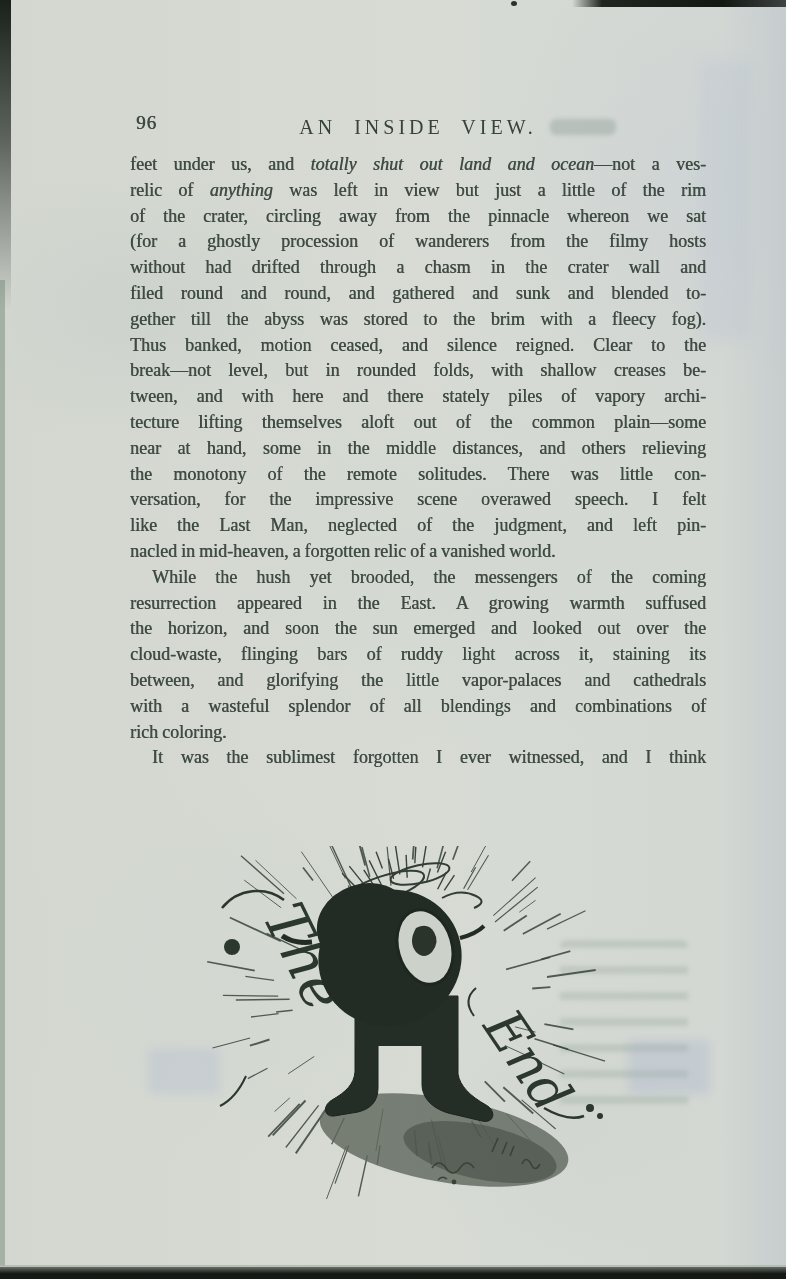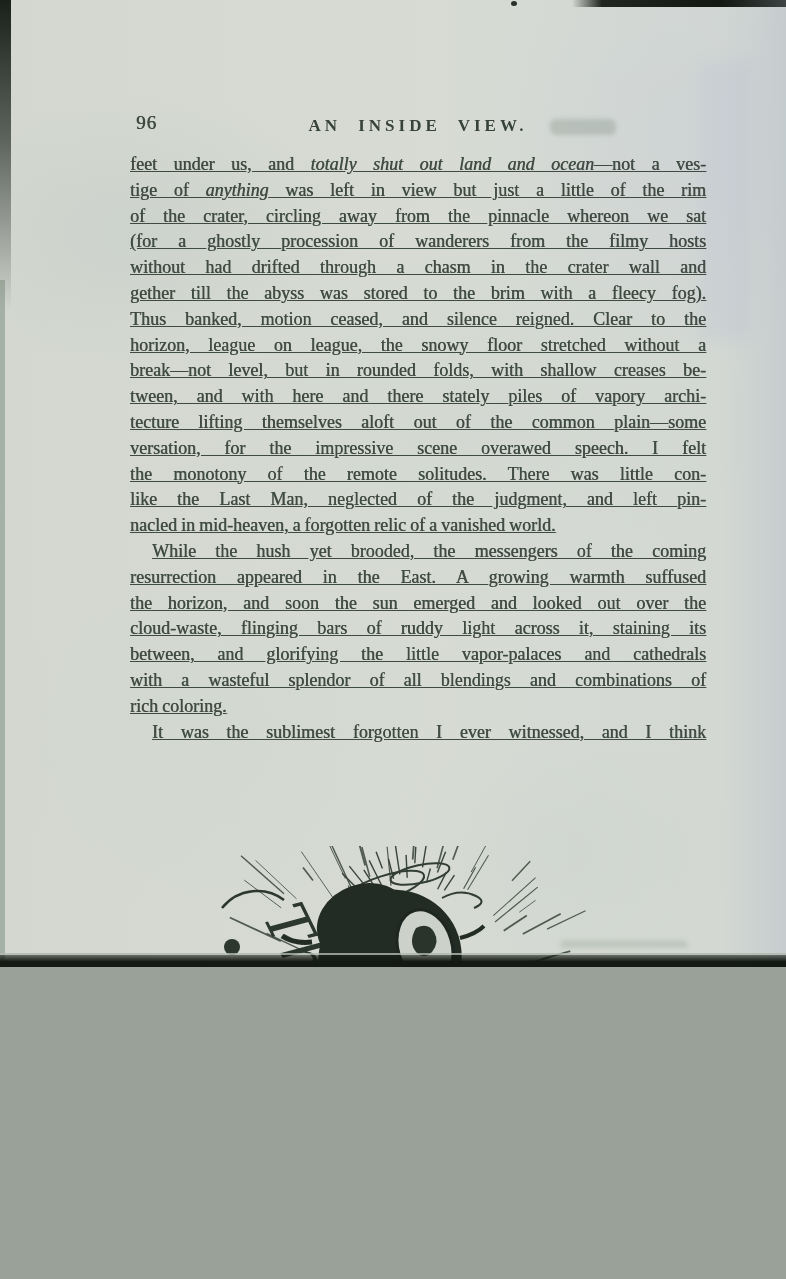--- a/index.html
+++ b/index.html
@@ -1,17 +1,17 @@
 <!DOCTYPE html>
 <html><head>
 <meta charset="utf-8">
 <style>
   html,body{margin:0;padding:0;background:#9aa199;}
   .scan{
-    position:relative;width:786px;height:967px;overflow:hidden;
+    position:relative;width:786px;height:1279px;overflow:hidden;
     font-family:"Liberation Serif",serif;
     background:
       radial-gradient(ellipse 300px 200px at 18% 24%, rgba(198,207,200,.55), transparent 70%),
       radial-gradient(ellipse 280px 340px at 86% 14%, rgba(202,208,214,.45), transparent 70%),
       radial-gradient(ellipse 420px 300px at 58% 44%, rgba(204,212,205,.40), transparent 70%),
       radial-gradient(ellipse 340px 280px at 30% 76%, rgba(206,213,207,.38), transparent 70%),
       radial-gradient(ellipse 240px 200px at 72% 88%, rgba(201,208,203,.35), transparent 70%),
       linear-gradient(90deg,#d3d7d0,#d7dbd4 55%,#d2d7d3);
   }
   
@@ -33,25 +33,25 @@
   .sm-margin1{left:560px;top:940px;width:128px;height:178px;
     background:repeating-linear-gradient(to bottom,rgba(120,140,124,.22) 0 8px,rgba(120,140,124,0) 8px 26px);}
   .sm-blue1{left:628px;top:1040px;width:82px;height:54px;background:rgba(160,170,205,.26);filter:blur(4px);}
   .sm-blue2{left:148px;top:1048px;width:72px;height:46px;background:rgba(160,175,208,.22);filter:blur(4px);}
   .sm-blue3{left:700px;top:60px;width:50px;height:280px;background:rgba(170,180,206,.16);filter:blur(7px);}
   
   .content{position:absolute;left:130px;top:112px;width:576px;z-index:3;color:#3e4a42;}
   .header-row{position:relative;height:30px;}
   .pagenum{position:absolute;left:6px;top:0;font-size:19px;letter-spacing:1px;
     text-shadow:.4px 0 0 currentColor;}
-  .running-head{position:absolute;left:0;right:0;top:4px;text-align:center;font-weight:bold;
-    font-size:17px;letter-spacing:4px;word-spacing:9px;color:#36423a;}
+  .running-head{position:absolute;left:0;right:0;top:4px;text-align:center;font-weight:normal;
+    font-size:20px;letter-spacing:4px;word-spacing:9px;color:#36423a;}
   .bodytext{margin-top:10px;word-spacing:-.5px;}
   .line{font-size:18px;line-height:25.8px;white-space:normal;
-    text-shadow:.45px 0 0 rgba(62,74,66,.85);text-decoration:underline;}
+    text-shadow:.45px 0 0 rgba(62,74,66,.85);}
   .line.just{text-align:justify;text-align-last:justify;text-justify:inter-word;}
   .line.ind{text-indent:22px;}
   .line i{font-style:italic;}
   
   .tailpiece{position:absolute;left:192px;top:846px;width:432px;height:368px;z-index:4;}
 </style>
 </head>
 <body>
 
 <div class="scan">
@@ -63,32 +63,33 @@
   <div class="smudge sm-blue3"></div>
 
   <div class="content">
     <div class="header-row">
       <span class="pagenum">96</span>
       <span class="running-head">AN INSIDE VIEW.</span>
     </div>
     <div class="bodytext" id="bodytext">
         <div class="para">
           <div class="line just"><span>feet under us, and </span><i>totally shut out land and ocean</i><span>—not a ves-</span></div>
-          <div class="line just"><span>tige of </span><i>anything</i><span> was left in view but just a little of the rim</span></div>
+          <div class="line just"><span>relic of </span><i>anything</i><span> was left in view but just a little of the rim</span></div>
           <div class="line just"><span>of the crater, circling away from the pinnacle whereon we sat</span></div>
           <div class="line just"><span>(for a ghostly procession of wanderers from the filmy hosts</span></div>
           <div class="line just"><span>without had drifted through a chasm in the crater wall and</span></div>
+          <div class="line just"><span>filed round and round, and gathered and sunk and blended to-</span></div>
           <div class="line just"><span>gether till the abyss was stored to the brim with a fleecy fog).</span></div>
           <div class="line just"><span>Thus banked, motion ceased, and silence reigned.  Clear to the</span></div>
-          <div class="line just"><span>horizon, league on league, the snowy floor stretched without a</span></div>
           <div class="line just"><span>break—not level, but in rounded folds, with shallow creases be-</span></div>
           <div class="line just"><span>tween, and with here and there stately piles of vapory archi-</span></div>
           <div class="line just"><span>tecture lifting themselves aloft out of the common plain—some</span></div>
+          <div class="line just"><span>near at hand, some in the middle distances, and others relieving</span></div>
+          <div class="line just"><span>the monotony of the remote solitudes.  There was little con-</span></div>
           <div class="line just"><span>versation, for the impressive scene overawed speech.  I felt</span></div>
-          <div class="line just"><span>the monotony of the remote solitudes.  There was little con-</span></div>
           <div class="line just"><span>like the Last Man, neglected of the judgment, and left pin-</span></div>
           <div class="line"><span>nacled in mid-heaven, a forgotten relic of a vanished world.</span></div>
         </div>
         <div class="para">
           <div class="line just ind"><span>While the hush yet brooded, the messengers of the coming</span></div>
           <div class="line just"><span>resurrection appeared in the East.  A growing warmth suffused</span></div>
           <div class="line just"><span>the horizon, and soon the sun emerged and looked out over the</span></div>
           <div class="line just"><span>cloud-waste, flinging bars of ruddy light across it, staining its</span></div>
           <div class="line just"><span>between, and glorifying the little vapor-palaces and cathedrals</span></div>
           <div class="line just"><span>with a wasteful splendor of all blendings and combinations of</span></div>

